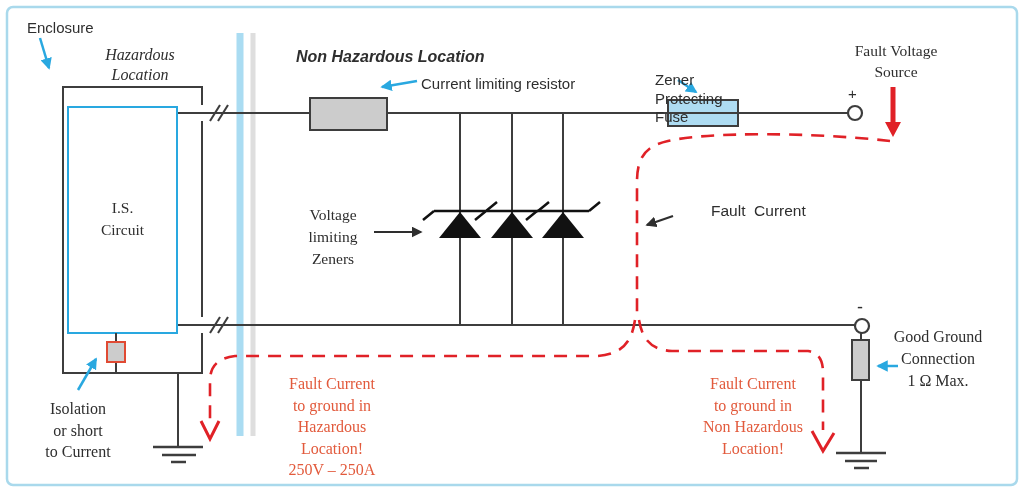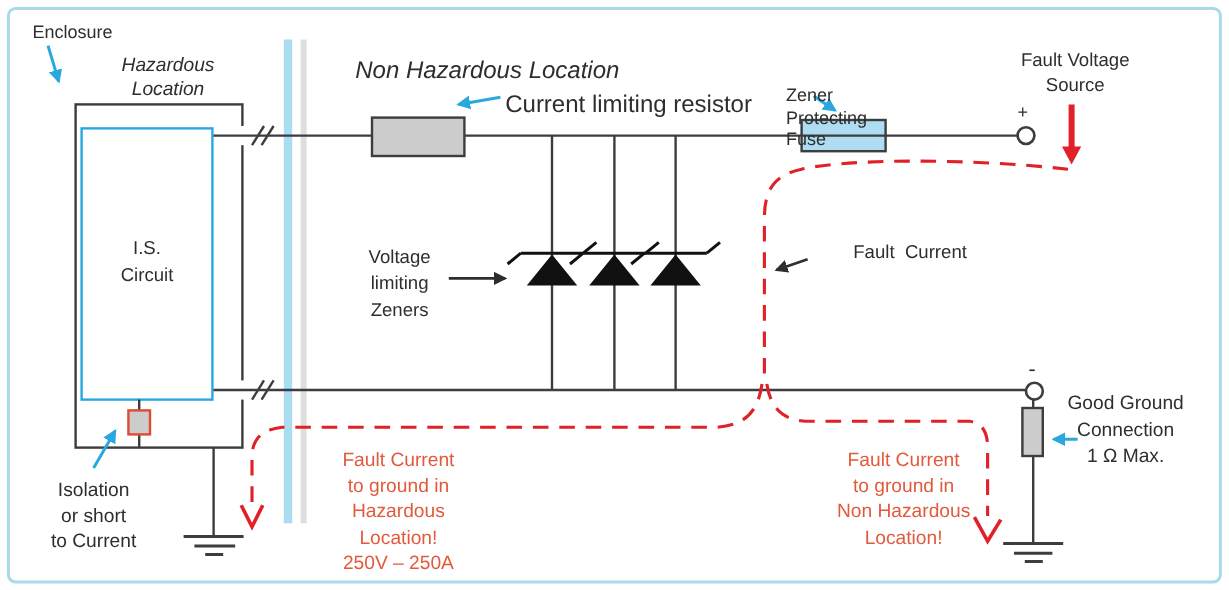--- a/index.html
+++ b/index.html
@@ -8,21 +8,21 @@
     --barrier-blue:#aadcf2; --barrier-gray:#dedede; --frame-blue:#a9d9ec;
     --diode-black:#111111; --isolation-border:#e04a33;
   }
   html,body{margin:0;padding:0;background:#ffffff;}
   .stage{
     position:relative; width:1024px; height:492px; background:#ffffff;
     font-family:"Liberation Sans", sans-serif; overflow:hidden;
   }
   .stage svg{position:absolute;left:0;top:0;}
   .lbl{position:absolute; color:var(--text); font-size:15.5px; line-height:1.25; white-space:nowrap;}
-  .lbl.center{text-align:center;}
+  .lbl.center{text-align:center;font-family:Liberation Serif, serif;}
   .lbl.italic{font-style:italic;}
   .lbl.orange{color:var(--orange);}
   .lbl.pre{white-space:pre;}
 </style>
 </head>
 <body>
 
 <div class="stage">
 
   <svg width="1024" height="492" viewBox="0 0 1024 492">
@@ -128,23 +128,23 @@
     <line x1="673" y1="216" x2="647" y2="225" stroke="var(--text)" stroke-width="2.2" marker-end="url(#ah-black)"></line>
   </svg>
 
   <div class="lbl" style="left:27px;top:19px;font-size:15px;">Enclosure</div>
 
   <div class="lbl center italic" style="left:92px;top:45px;width:96px;line-height:19.5px;font-size:16px;">
     <div>Hazardous</div>
     <div>Location</div>
   </div>
 
-  <div class="lbl italic" style="left:296px;top:47px;font-size:20px;">Non Hazardous Location</div>
+  <div class="lbl italic" style="left:296px;top:47px;font-size:16px;font-weight:bold;">Non Hazardous Location</div>
 
-  <div class="lbl" style="left:421px;top:75px;font-size:20px;">Current limiting resistor</div>
+  <div class="lbl" style="left:421px;top:75px;font-size:15px;">Current limiting resistor</div>
 
   <div class="lbl" style="left:655px;top:27px;line-height:18.5px;font-size:15px;margin-top:44px;">
     <div>Zener</div>
     <div>Protecting</div>
     <div>Fuse</div>
   </div>
 
   <div class="lbl center" style="left:839px;top:40px;width:114px;line-height:21px;">
     <div>Fault Voltage</div>
     <div>Source</div>

